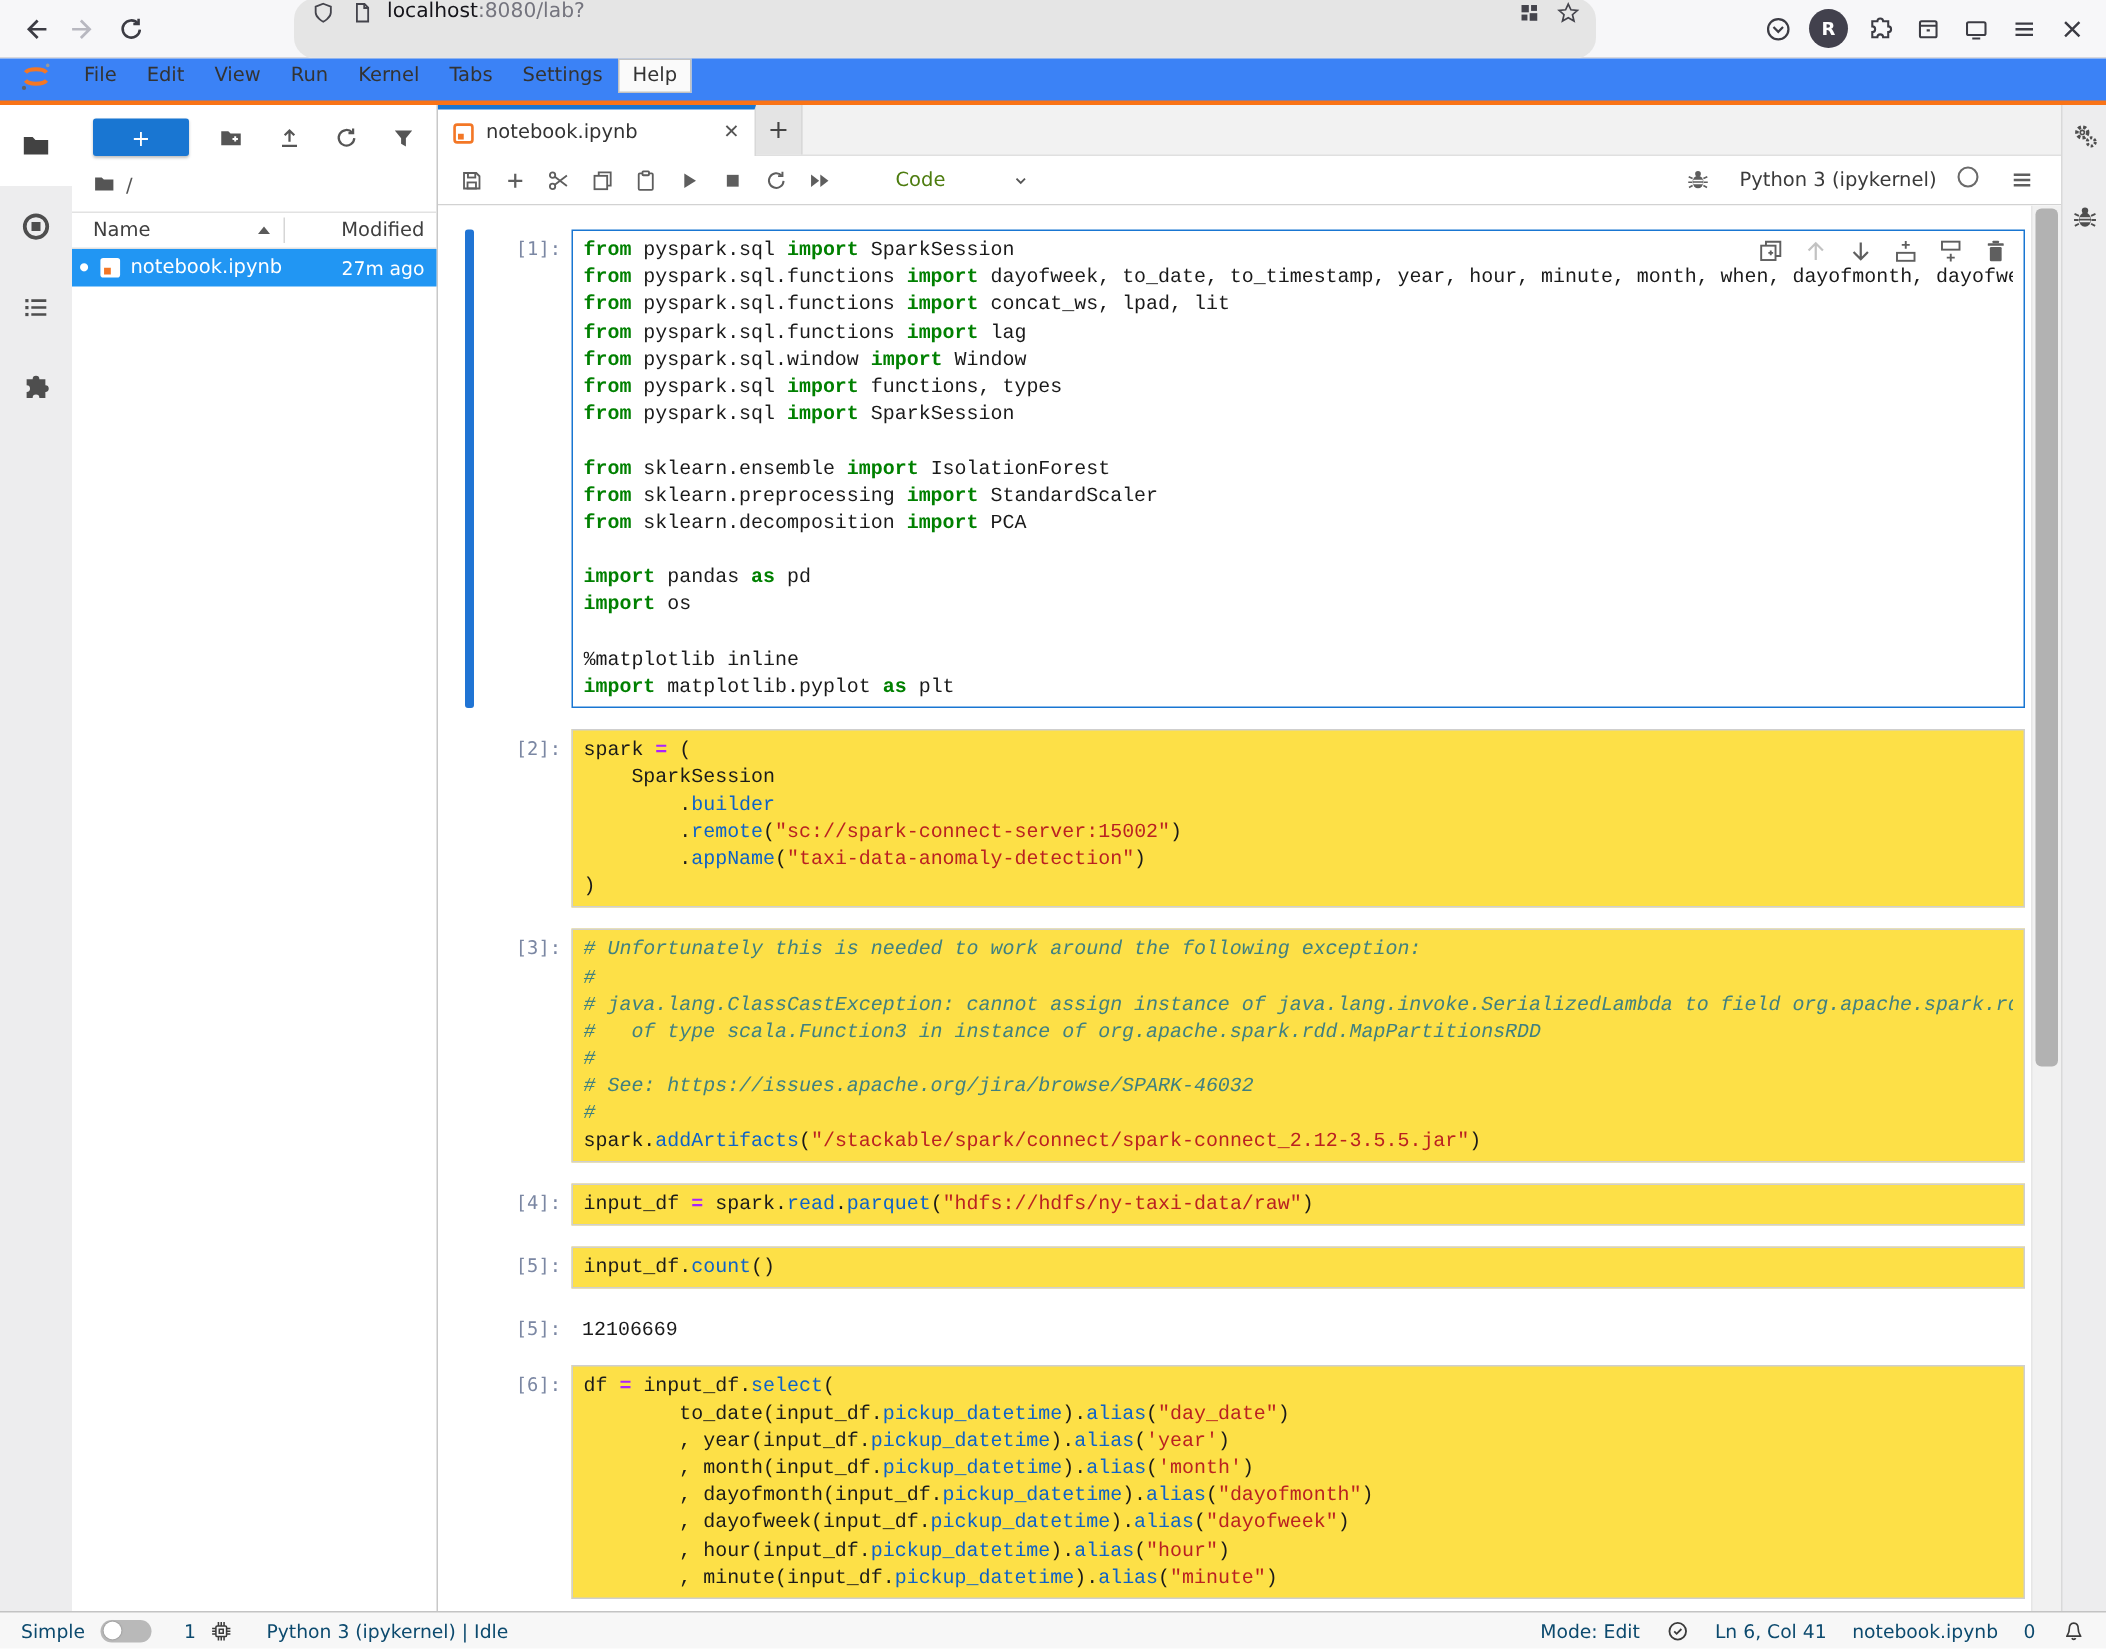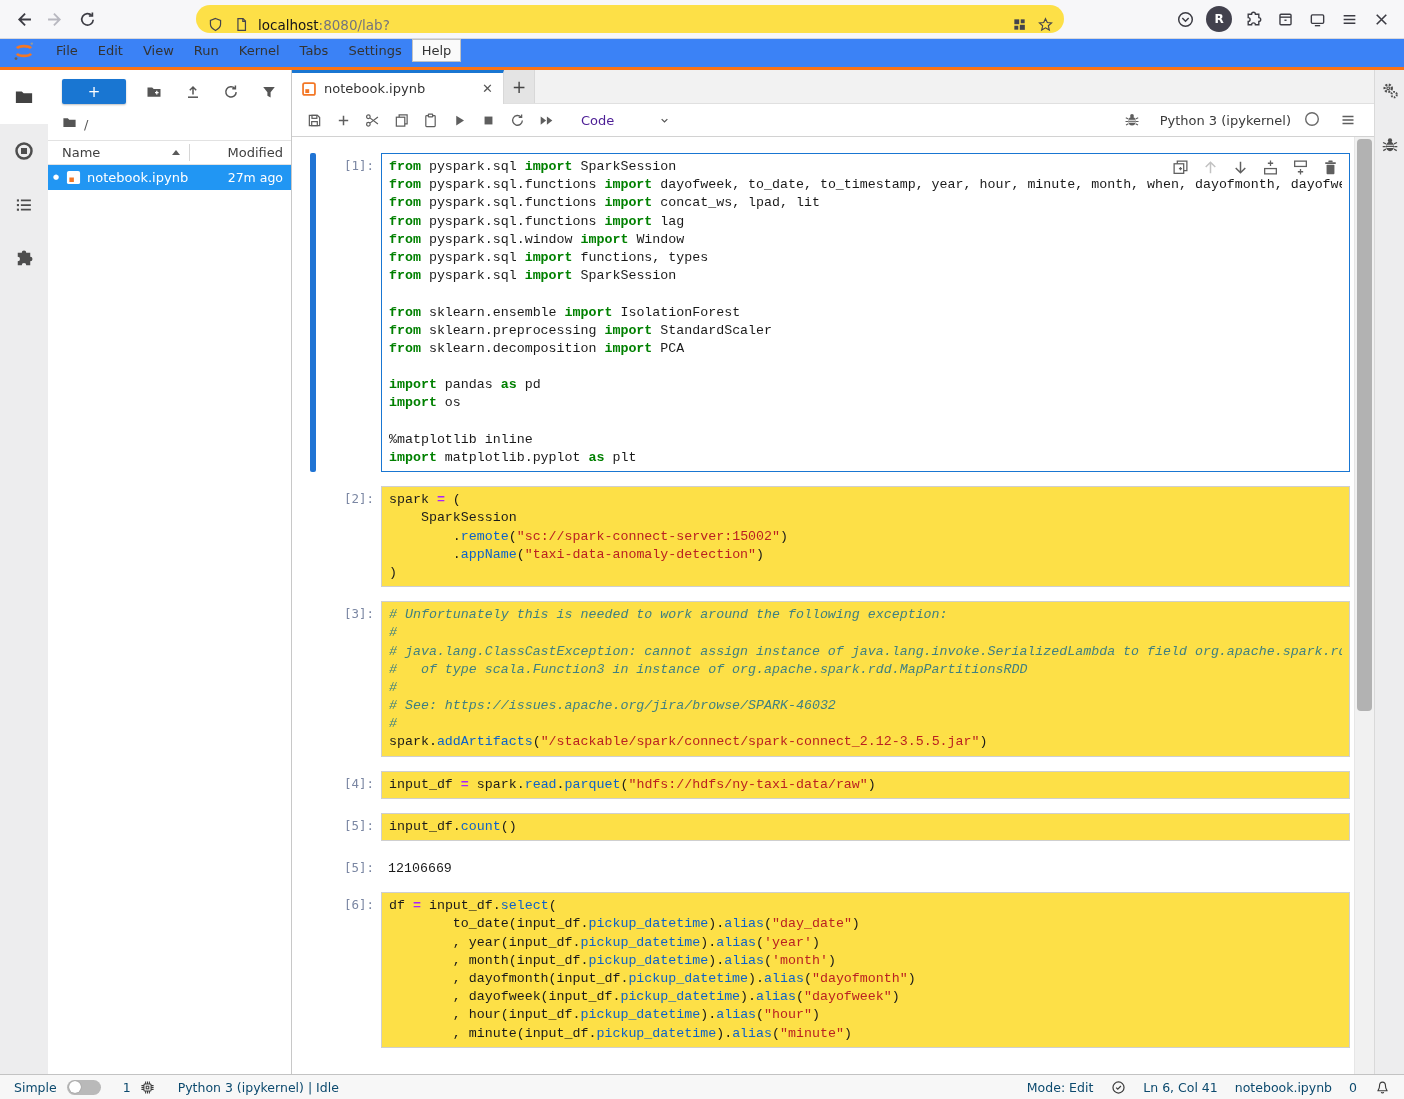--- a/index.html
+++ b/index.html
@@ -6,22 +6,22 @@
   body{width:1404px;height:1099px;overflow:hidden;background:#fff;
        font-family:"DejaVu Sans","Liberation Sans",sans-serif;font-size:13px;color:#333}
   .screen{width:1404px;height:1099px;display:flex;flex-direction:column;position:relative}
 
   
   .browser-bar{height:38px;flex:0 0 auto;background:#f7f7f9;border-bottom:1px solid #d8d8dc;
                display:flex;align-items:center;padding:0 8px;gap:2px}
   .bicon{width:30px;height:28px;display:flex;align-items:center;justify-content:center;color:#3c3c44;border-radius:4px}
   .bicon svg{width:17px;height:17px}
   .bicon.disabled{color:#b8b8c0}
-  .urlbar{width:848px;height:28px;margin-left:92px;background:#fde047;border-radius:14px;
-          display:flex;align-items:flex-end;padding:0 10px;gap:8px;flex:0 0 auto}
+  .urlbar{width:848px;height:40px;margin-left:92px;background:#e5e5e5;border-radius:14px;
+          display:flex;align-items:flex-start;padding:0 10px;gap:8px;flex:0 0 auto}
   .uicon{width:18px;height:18px;color:#44444c;display:flex;align-items:center;justify-content:center}
   .uicon svg{width:15px;height:15px}
   .url-text{font-size:13.5px;color:#15141a;white-space:nowrap}
   .url-rest{color:#74747e}
   .flex1{flex:1}
   .avatar{width:26px;height:26px;border-radius:50%;background:#42414d;color:#fff;font-size:12px;font-weight:bold;
           display:flex;align-items:center;justify-content:center;margin:0 4px}
 
   
   .menubar{height:28px;flex:0 0 auto;background:#3b82f6;border-bottom:3px solid #f97316;
@@ -67,21 +67,21 @@
        display:flex;align-items:center;gap:8px;padding:0 10px;margin-bottom:-1px}
   .nbicon svg{width:14px;height:14px;display:block}
   .tab-close{margin-left:auto;color:#555;font-size:13px}
   .tab-plus{width:30px;background:#e4e4e4;border-right:1px solid #d8d8d8;color:#444;font-size:17px;
             display:flex;align-items:center;justify-content:center}
 
   .nbtoolbar{height:32px;flex:0 0 auto;background:#fff;border-bottom:1px solid #d2d2d2;
              display:flex;align-items:center;padding:0 12px 0 8px}
   .ticon{width:29px;height:26px;display:flex;align-items:center;justify-content:center;color:#5e5e5e}
   .ticon svg{width:15px;height:15px}
-  .celltype{display:flex;align-items:center;justify-content:space-between;width:90px;margin-left:20px;color:#4c1d95}
+  .celltype{display:flex;align-items:center;justify-content:space-between;width:90px;margin-left:36px;color:#4d7c0f}
   .celltype svg{width:13px;height:13px;color:#555}
   .kernel-area{display:flex;align-items:center;gap:13px;color:#3a3a3a}
   .kernel-area svg{width:16px;height:16px}
 
   .nbcontent{flex:1;position:relative;overflow:hidden;background:#fff}
   .cells{position:absolute;inset:0;padding:16px 24px 0 18px;overflow:hidden}
   .cell-row{display:flex;margin-bottom:14px}
   .collapser{width:6px;flex:0 0 auto;border-radius:2px;background:transparent}
   .cell-row.active .collapser{background:#2074d4}
   .prompt{width:58px;flex:0 0 auto;text-align:right;padding:5px 7px 0 0;
@@ -464,20 +464,21 @@
                     </svg></span>
   </div>
 </div>
             </div>
             <div class="cell-row">
               <div class="collapser"></div>
               <div class="prompt">[2]:</div>
               <div class="cellbox">
                 <div class="cl">spark <span class="tok-op">=</span> (</div>
                 <div class="cl">    SparkSession</div>
+                <div class="cl">        .<span class="tok-prop">builder</span></div>
                 <div class="cl">        .<span class="tok-prop">remote</span>(<span class="tok-str">"sc://spark-connect-server:15002"</span>)</div>
                 <div class="cl">        .<span class="tok-prop">appName</span>(<span class="tok-str">"taxi-data-anomaly-detection"</span>)</div>
                 <div class="cl">)</div>
               </div>
             </div>
             <div class="cell-row">
               <div class="collapser"></div>
               <div class="prompt">[3]:</div>
               <div class="cellbox">
                 <div class="cl"><span class="tok-com"># Unfortunately this is needed to work around the following exception:</span></div>

